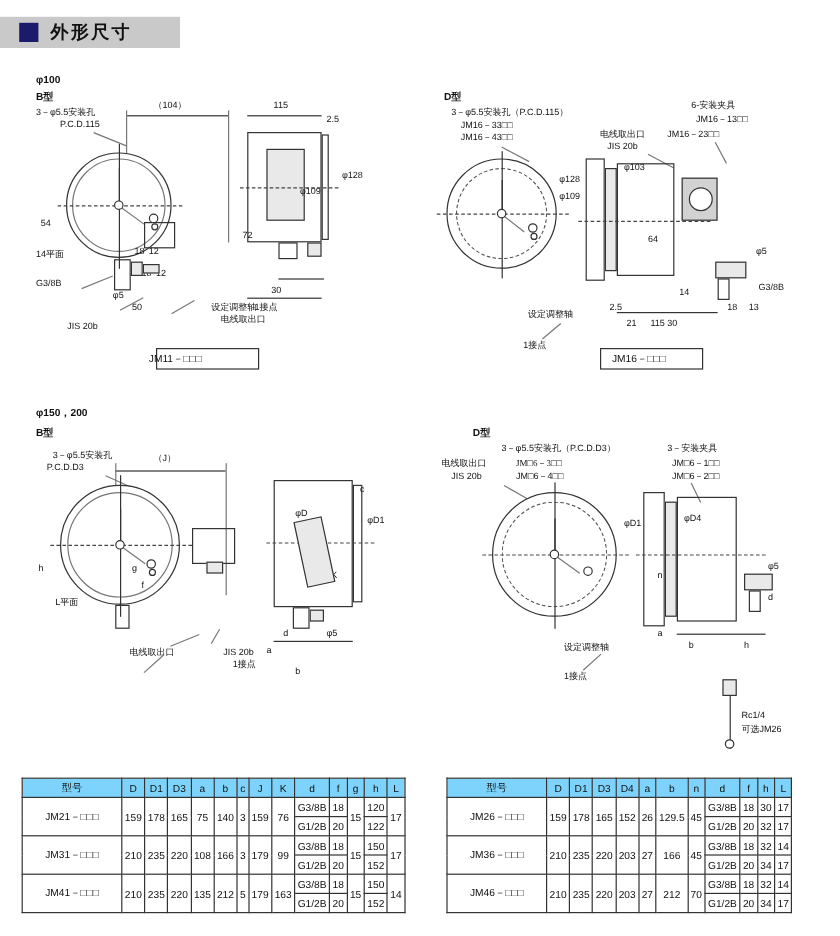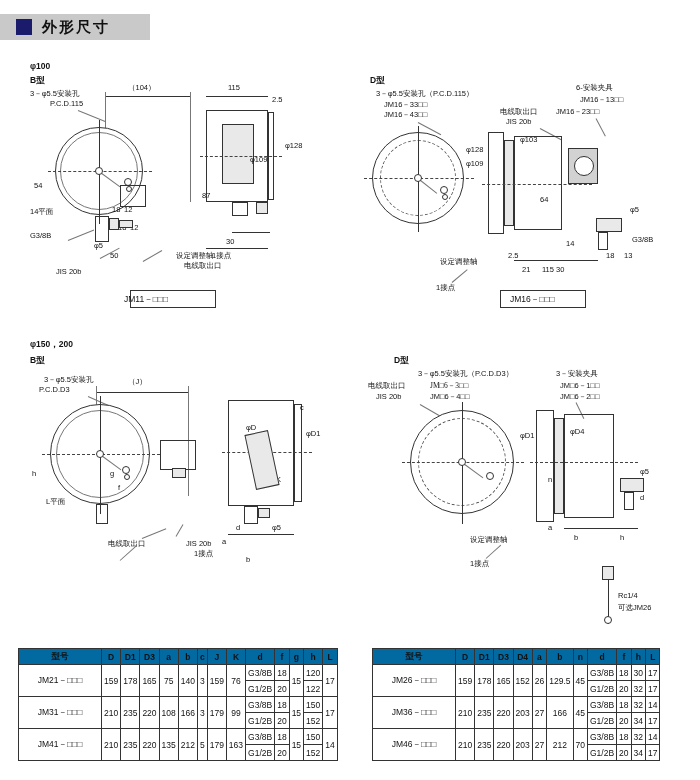--- a/index.html
+++ b/index.html
@@ -43,21 +43,21 @@
     position:absolute;border-collapse:collapse;font-size:8.5px;
   }
   table.spec th, table.spec td{
     border:1px solid #333;
     text-align:center;
     padding:0 2px;
     height:15px;
     background:#fff;
     white-space:nowrap;
   }
-  table.spec th{background:#0369a1;font-weight:bold;}
+  table.spec th{background:#7dd3fc;font-weight:normal;}
 </style>
 </head>
 <body>
 
 <div class="hdr">
   <div class="sq"></div>
   <div class="t">外形尺寸</div>
 </div>
 
 <div>
@@ -110,21 +110,21 @@
 
   <div class="lbl s" style="left:228px;top:84px;">115</div>
   <div class="lbl s" style="left:272px;top:96px;">2.5</div>
   <div class="hl" style="left:206px;top:96px;width:62px;"></div>
   <div class="box" style="left:206px;top:110px;width:62px;height:92px;"></div>
   <div class="box" style="left:268px;top:112px;width:6px;height:88px;"></div>
   <div class="box gray" style="left:222px;top:124px;width:32px;height:60px;"></div>
   <div class="hl cl" style="left:200px;top:156px;width:82px;"></div>
   <div class="lbl s" style="left:285px;top:142px;">φ128</div>
   <div class="lbl s" style="left:250px;top:156px;">φ109</div>
-  <div class="lbl s" style="left:202px;top:192px;">87</div>
+  <div class="lbl s" style="left:202px;top:192px;">72</div>
   <div class="box" style="left:232px;top:202px;width:16px;height:14px;"></div>
   <div class="box gray" style="left:256px;top:202px;width:12px;height:12px;"></div>
   <div class="lbl s" style="left:226px;top:238px;">30</div>
   <div class="lbl s" style="left:212px;top:252px;">1接点</div>
   <div class="hl" style="left:206px;top:248px;width:62px;"></div>
   <div class="hl" style="left:232px;top:232px;width:38px;"></div>
 
   <div class="box" style="left:130px;top:290px;width:86px;height:18px;"></div>
   <div class="lbl" style="left:124px;top:295px;">JM11－□□□</div>
 </div>

